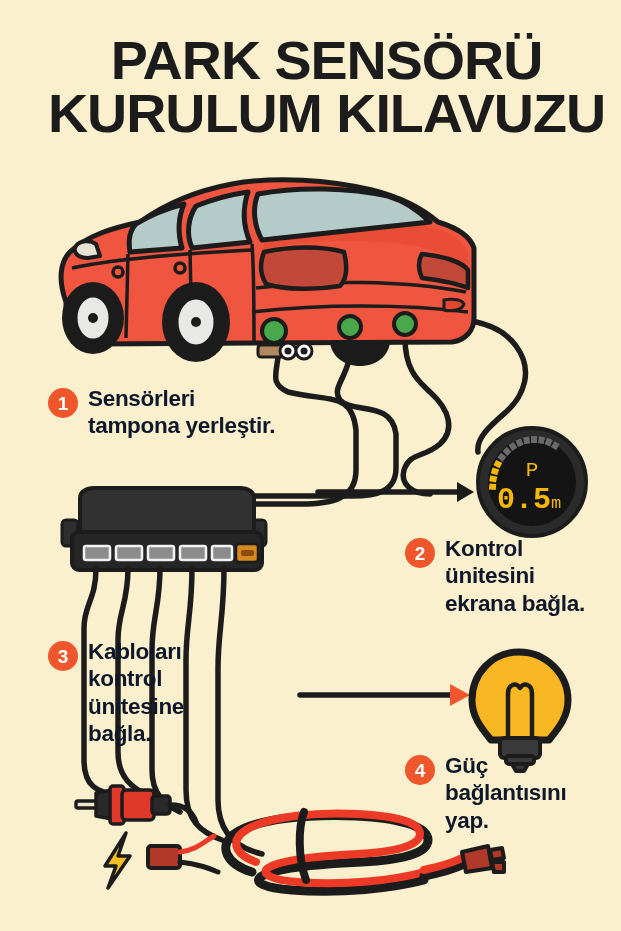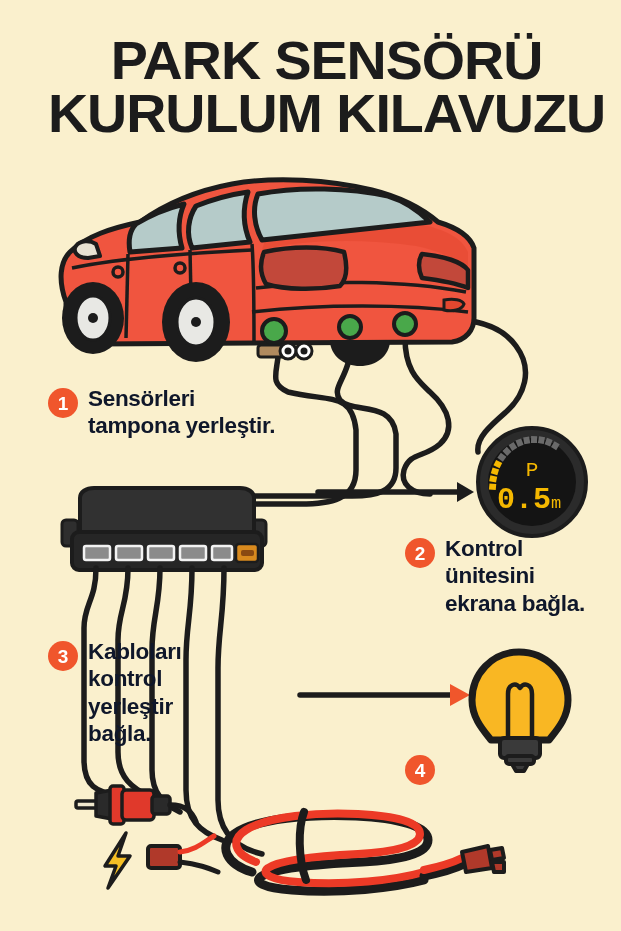--- a/index.html
+++ b/index.html
@@ -284,21 +284,24 @@
     <div class="badge">2</div>
     <div class="step-text">Kontrol
 ünitesini
 ekrana bağla.</div>
   </div>
 
   <div class="step" id="step3">
     <div class="badge">3</div>
     <div class="step-text">Kabloları
 kontrol
-yerleştir
+ünitesine
 bağla.</div>
   </div>
 
   <div class="step" id="step4">
     <div class="badge">4</div>
+    <div class="step-text">Güç
+bağlantısını
+yap.</div>
   </div>
 
 </div>
 
 </body></html>

